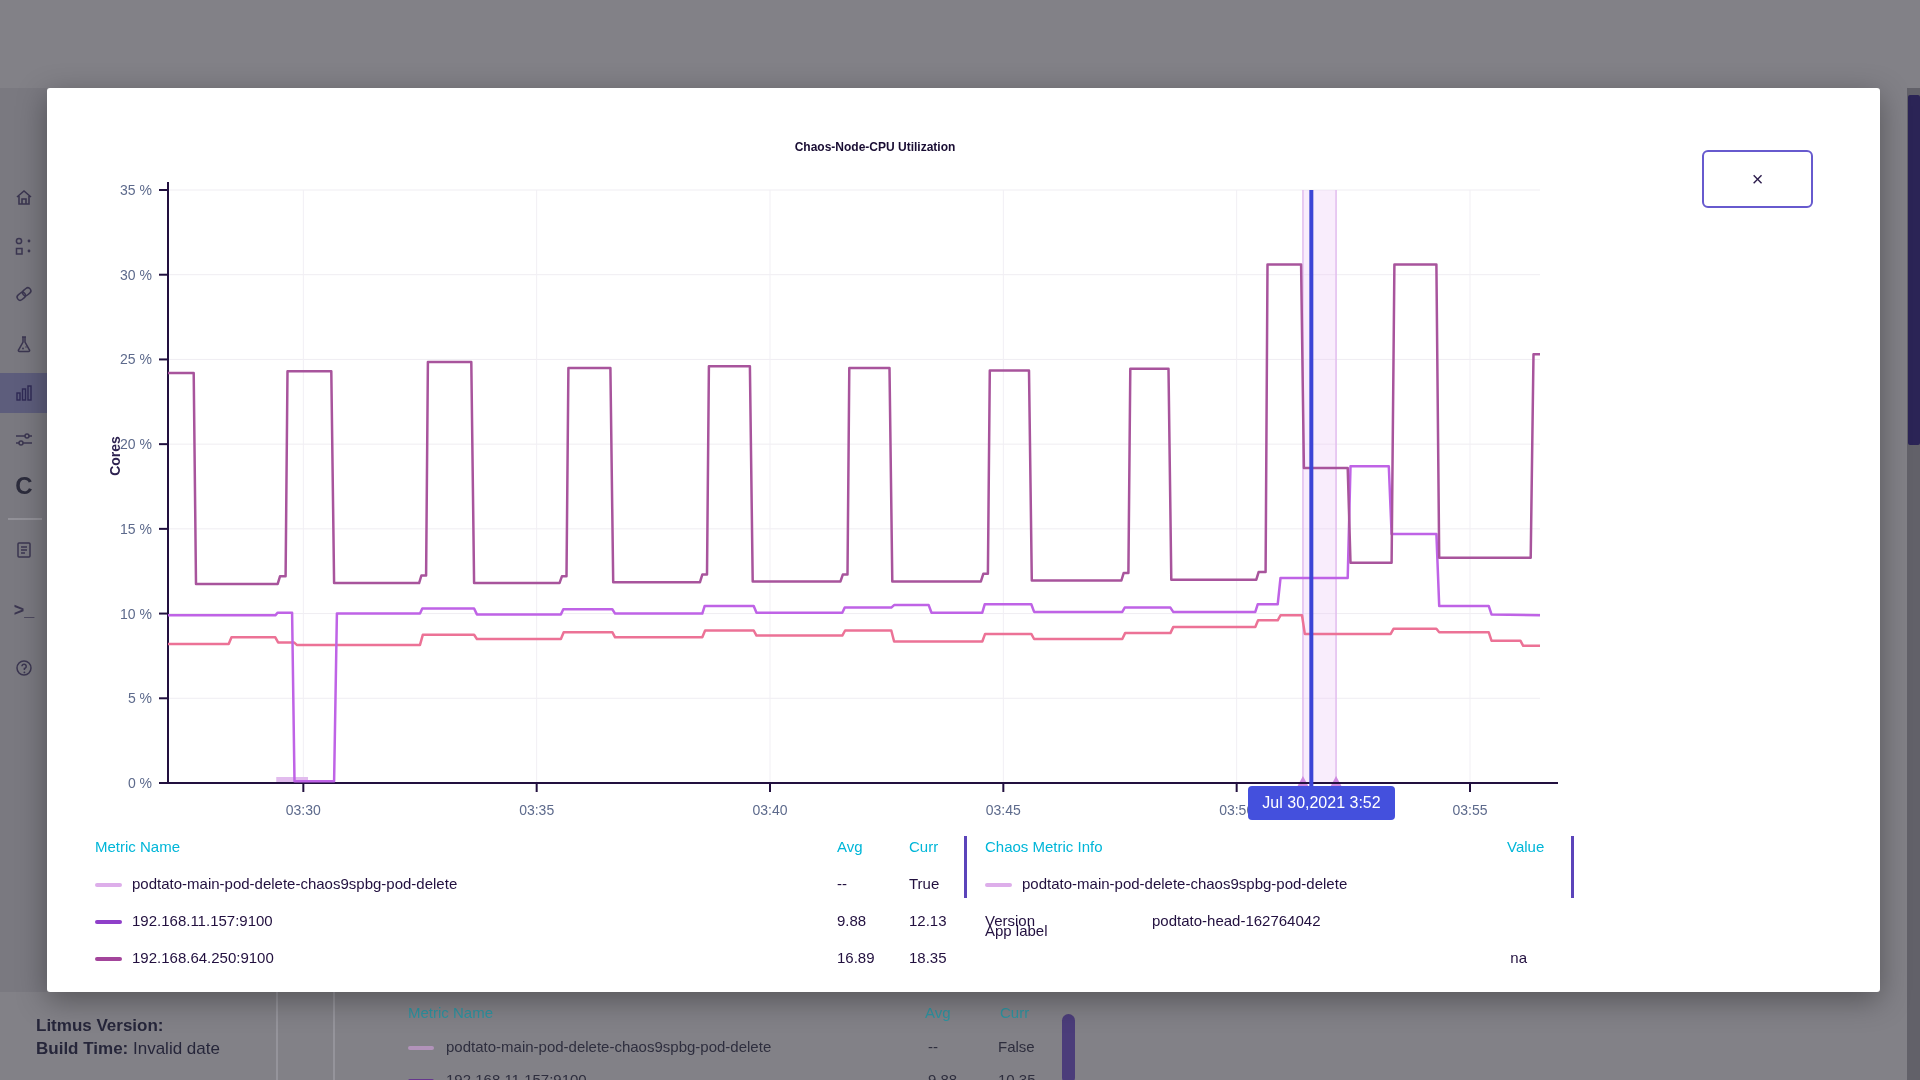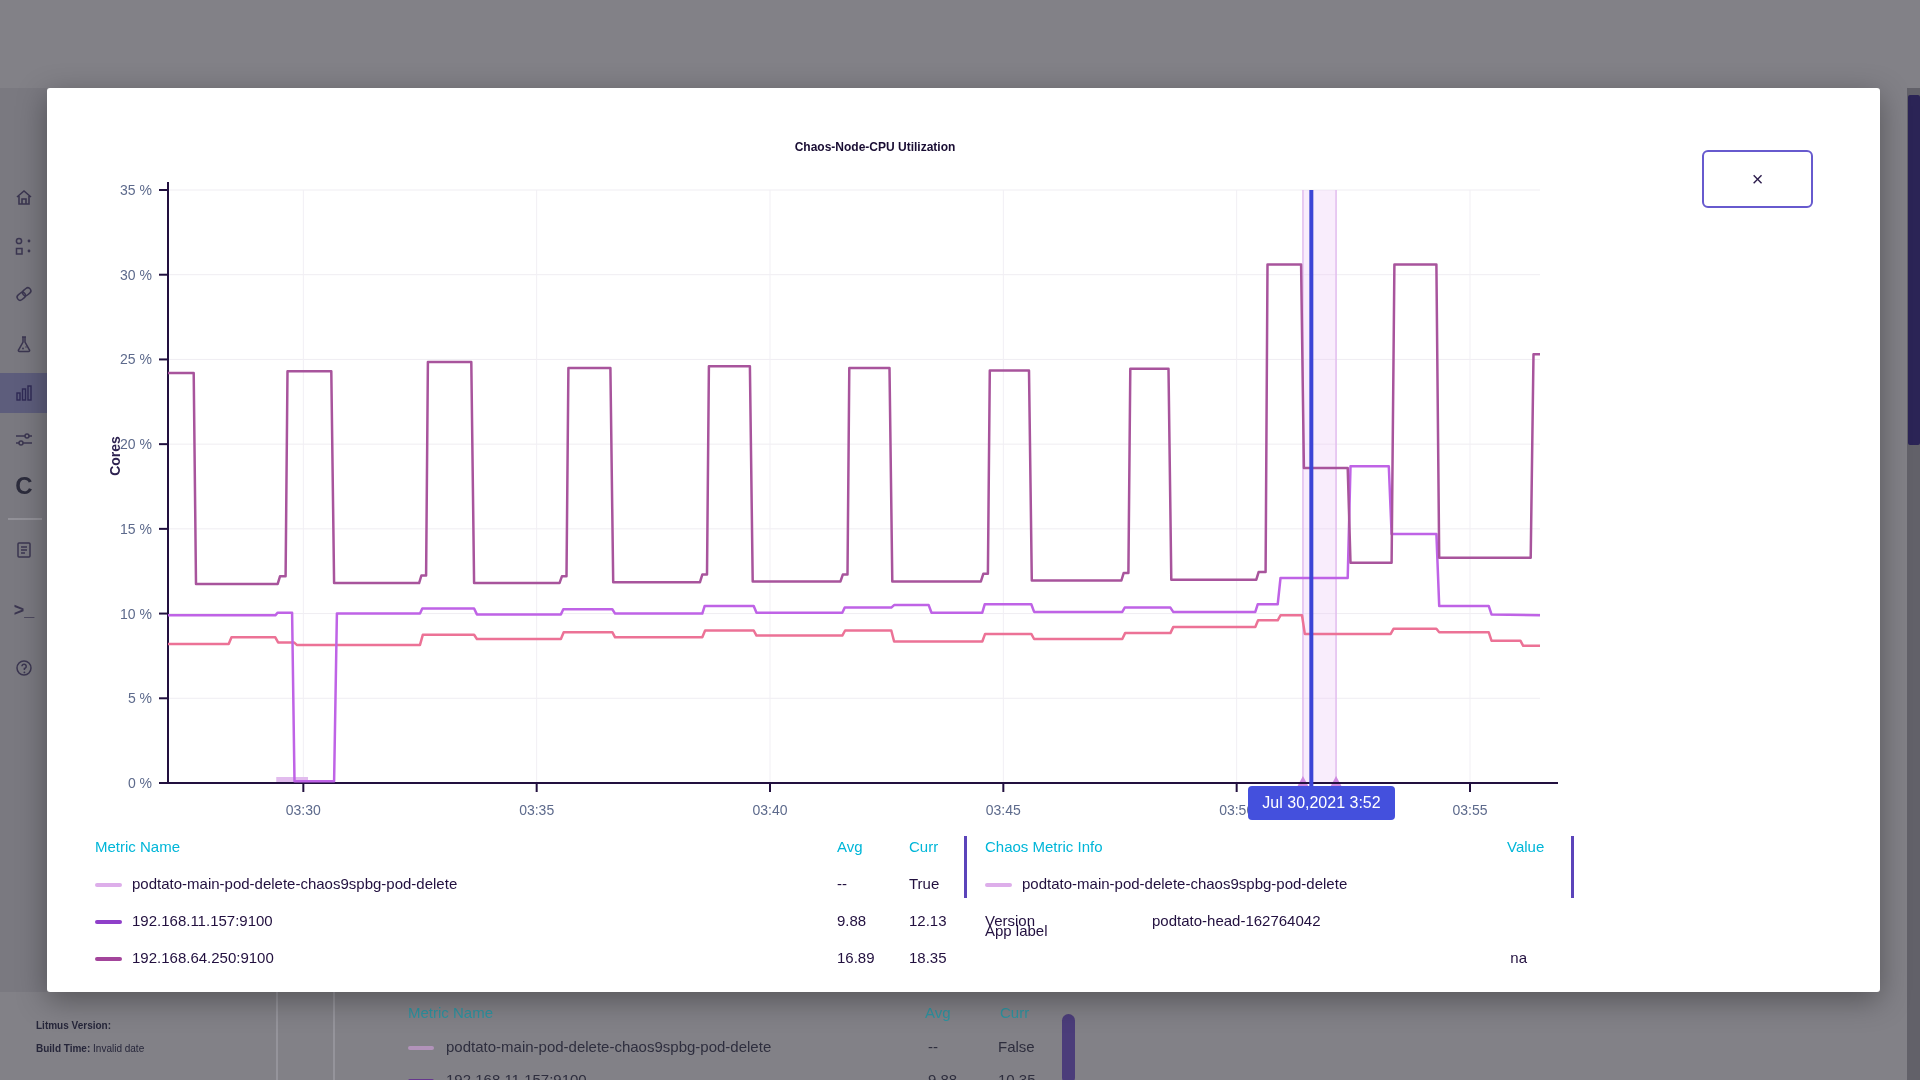--- a/index.html
+++ b/index.html
@@ -17,21 +17,21 @@
             background:#4c4b6b; color:#b6b8c8; font-size:19px; display:flex; align-items:center; justify-content:center; }
   
   .sidebar { position:absolute; left:0; top:88px; width:47px; height:992px; background:#7a7980; z-index:1; }
   .side-active { position:absolute; left:0; top:285px; width:47px; height:40px; background:#5d5d7c; }
   .side-icon { position:absolute; left:24px; transform:translateX(-50%); color:#3b3650; font-size:17px; }
   .side-icon svg { display:block; }
   .side-divider { position:absolute; left:8px; top:430px; width:34px; height:0; border-top:2px solid #929198; }
   
   .bg-bottom { position:absolute; left:0; top:992px; width:1920px; height:88px; background:#828187; z-index:1; }
   .bg-vline { position:absolute; top:0; width:2px; height:88px; background:#95949b; }
-  .version-block { position:absolute; left:36px; top:22px; font-size:10px; color:#26263a; line-height:23px; }
+  .version-block { position:absolute; left:36px; top:22px; font-size:17px; color:#26263a; line-height:23px; }
   .version-block b { font-weight:bold; }
   .bg-table { position:absolute; left:380px; top:0; width:700px; height:88px; color:#2e2e3e; font-size:15px; }
   .bg-th { position:absolute; color:#2d93a0; }
   .bg-cell { position:absolute; white-space:nowrap; }
   .bg-swatch { position:absolute; width:26px; height:4px; border-radius:2px; }
   .bg-scroll { position:absolute; left:1062px; top:22px; width:13px; height:70px; border-radius:7px; background:#4b3d7a; }
   
   .page-scroll-track { position:absolute; left:1907px; top:88px; width:13px; height:992px; background:#626169; z-index:2; }
   .page-scroll-thumb { position:absolute; left:1908px; top:95px; width:12px; height:350px; background:#2b2456; border-radius:2px; z-index:3; }
   

